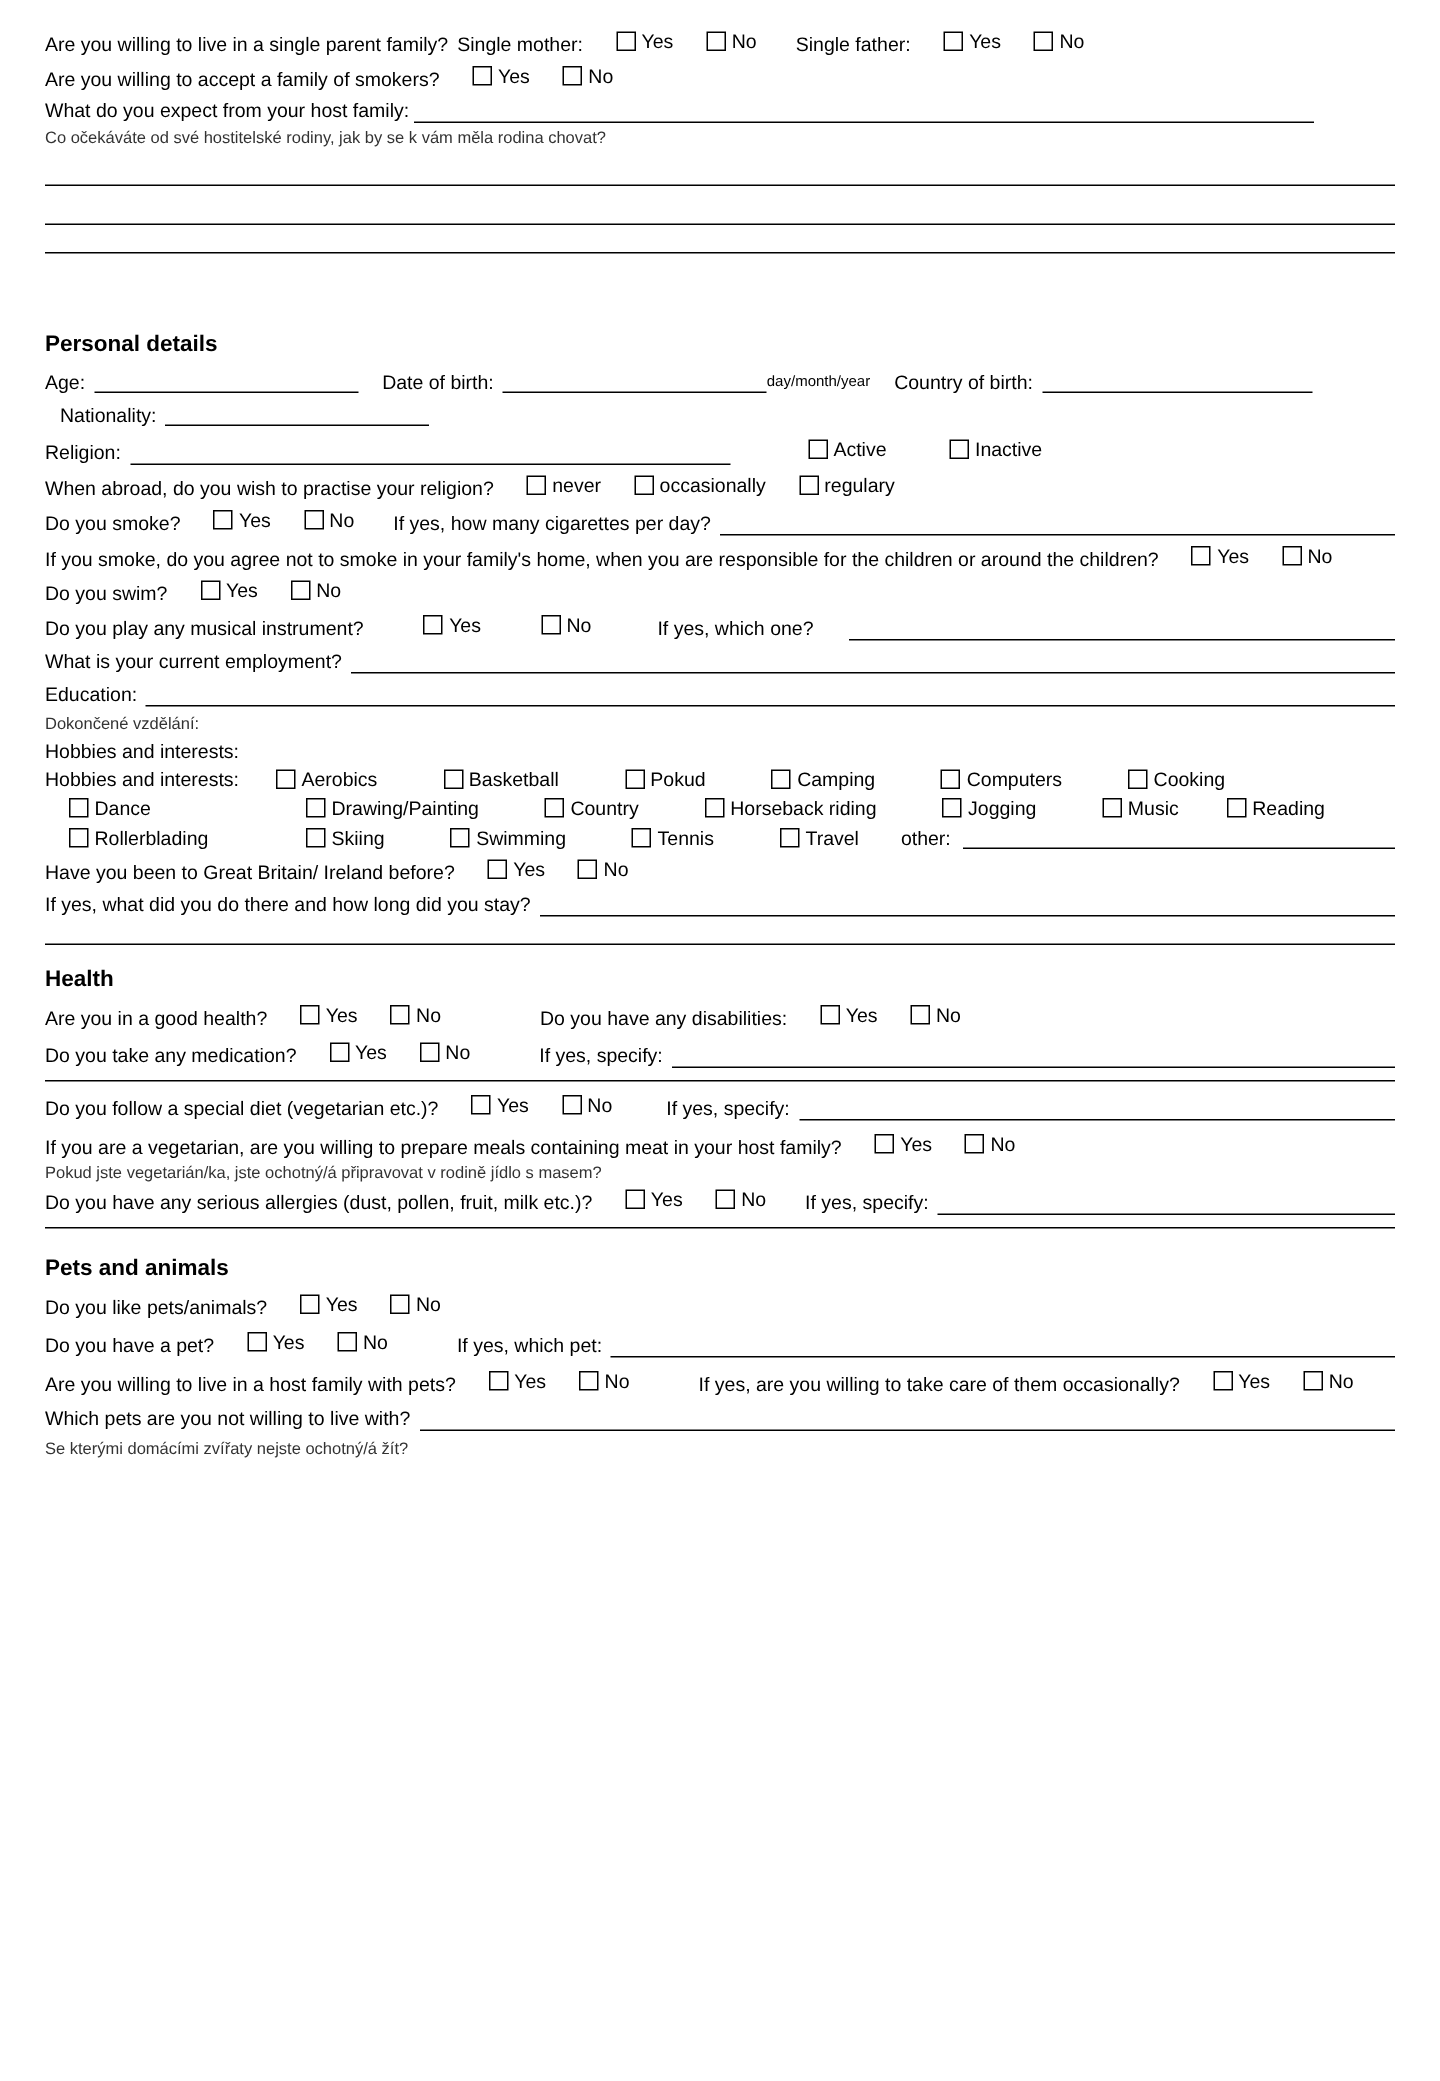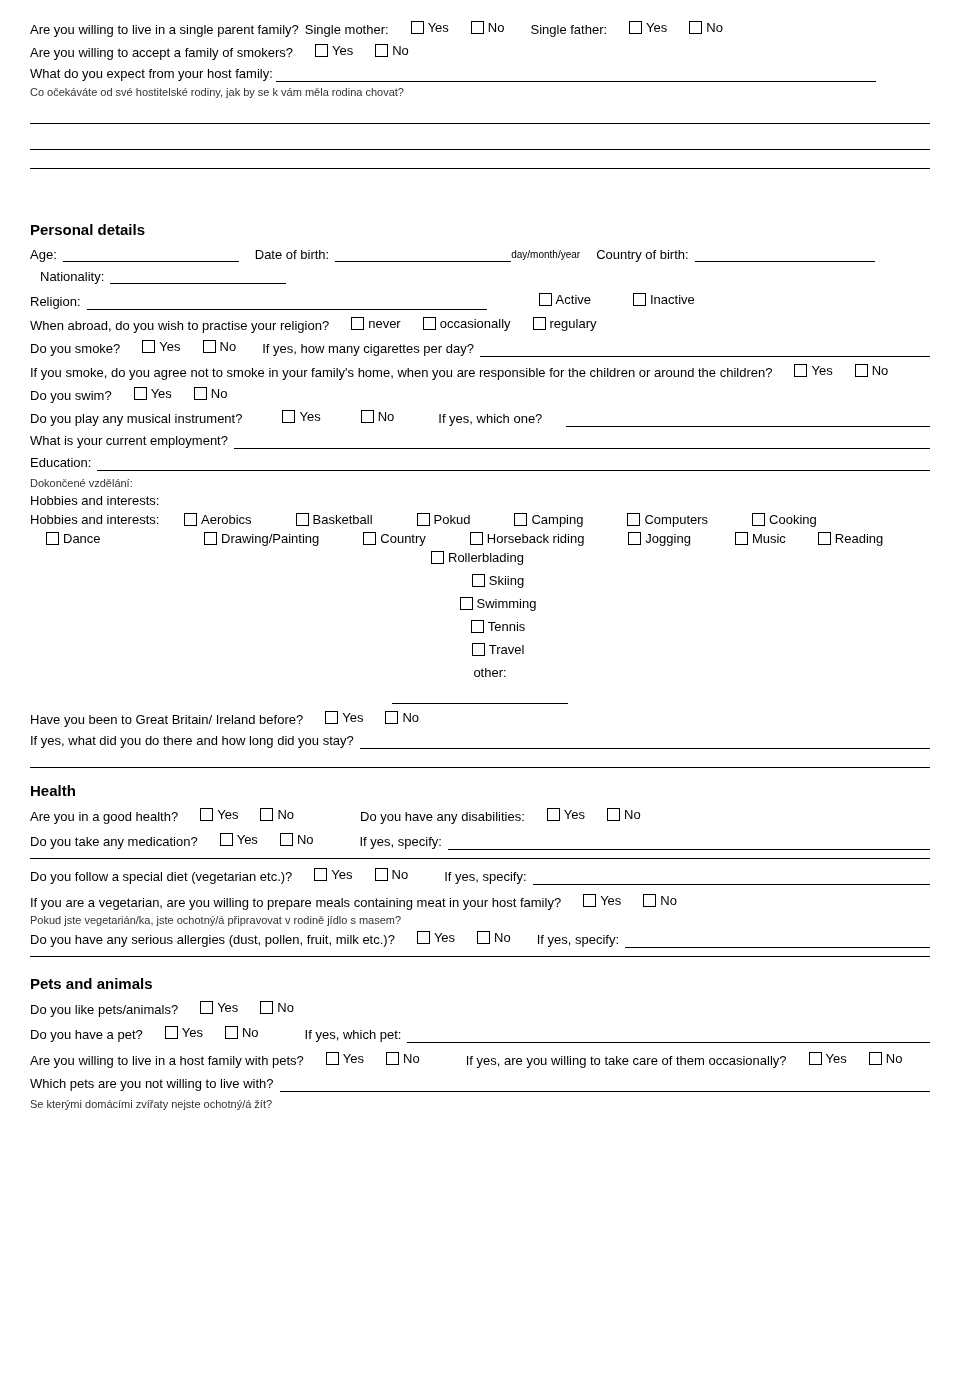--- a/index.html
+++ b/index.html
@@ -267,21 +267,21 @@
       <label class="checkbox-item hobbies-item" style="margin-left:20px;">
         <input type="checkbox" style="">
         <span>Music</span>
       </label>
       <label class="checkbox-item hobbies-item" style="margin-left:8px;">
         <input type="checkbox" style="">
         <span>Reading</span>
       </label>
     </div>
 
-    <div style="display:flex; flex-wrap:nowrap; gap:8px; margin-bottom:4px; align-items:center;flex-direction:column;">
+    <div style="display:flex; flex-wrap:nowrap; gap:8px; margin-bottom:4px; align-items:center;">
       <label class="checkbox-item hobbies-item" style="min-width:130px;">
         <input type="checkbox" style="">
         <span>Rollerblading</span>
       </label>
       <label class="checkbox-item hobbies-item" style="margin-left:20px;">
         <input type="checkbox" style="">
         <span>Skiing</span>
       </label>
       <label class="checkbox-item hobbies-item" style="margin-left:20px;">
         <input type="checkbox" style="">

